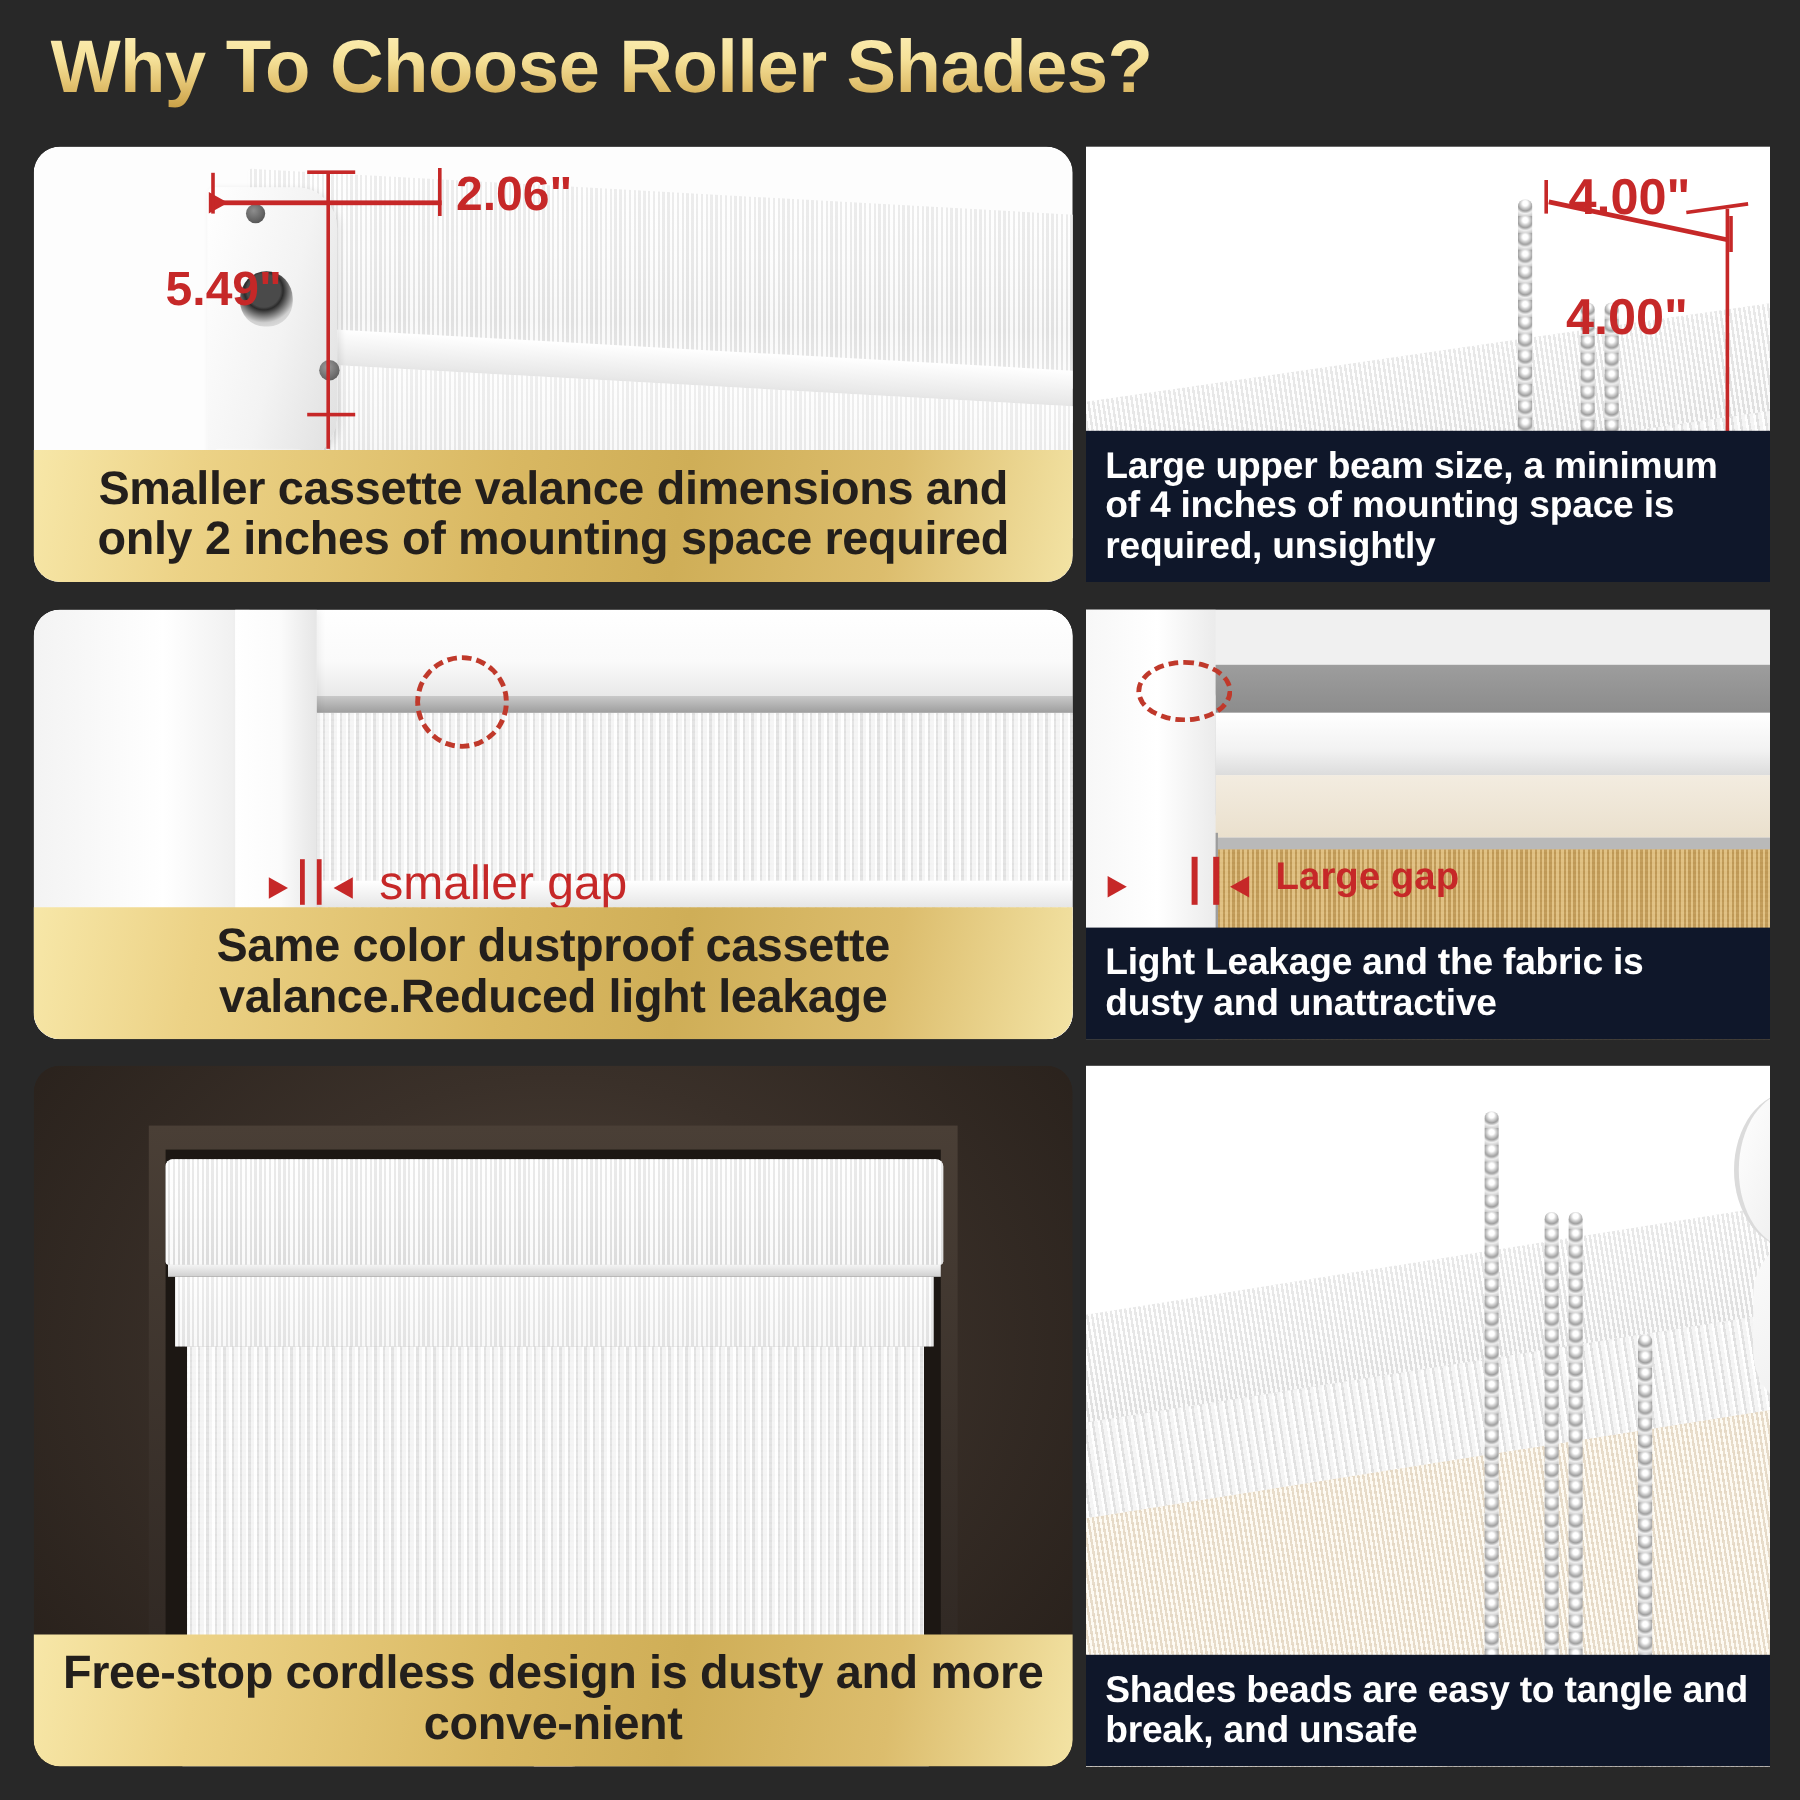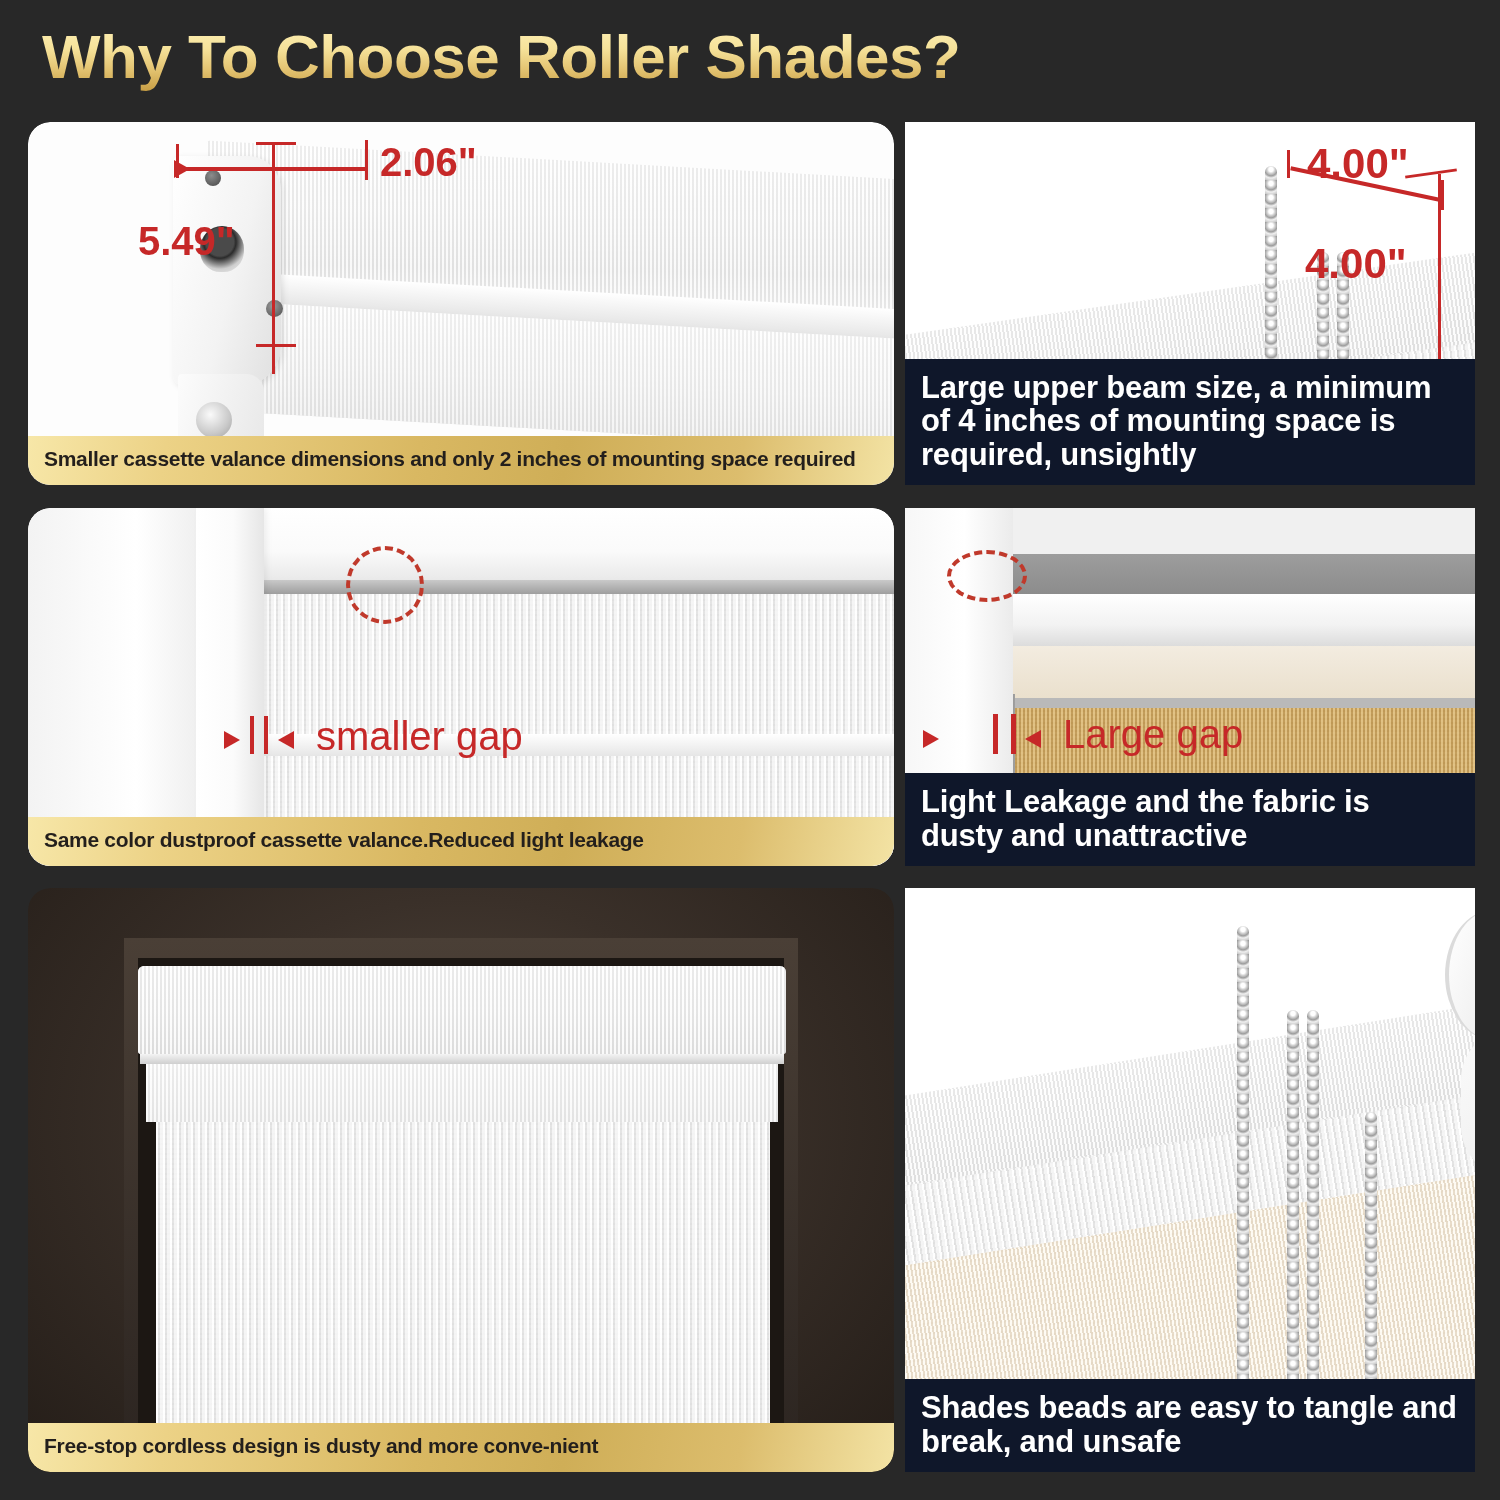--- a/index.html
+++ b/index.html
@@ -44,22 +44,23 @@
     position: absolute; left: 0; right: 0; bottom: 0;
     padding: 12px 16px 14px 16px;
     font-weight: 700;
     line-height: 1.08;
   }
   .cap.gold {
     background: linear-gradient(100deg,
         #f7e7a8 0%, #ecd286 16%, #d9b862 45%, #cfae57 62%, #dcbd6d 82%, #f3e3a4 100%);
     color: #231f1c;
     border-radius: 0 0 22px 22px;
-    font-size: 21px;
+    font-size: 39px;
     letter-spacing: -0.3px;
+    text-align: center;
   }
   .cap.gray {
     background: #0f172a;
     color: #ffffff;
     font-size: 31px;
     letter-spacing: -0.2px;
   }
 
   
 
@@ -364,21 +365,21 @@
       <div class="gapcol"></div>
       <div class="bracket-sm"></div>
       <div class="wall"></div>
 
       <div class="dash-circle" style="left:42px; top:42px; width:80px; height:52px;"></div>
 
       <div class="arrow-r" style="left:18px; top:222px;"></div>
       <div class="dimline" style="left:88px; top:206px; width:5px; height:40px;"></div>
       <div class="dimline" style="left:106px; top:206px; width:5px; height:40px;"></div>
       <div class="arrow-l" style="left:120px; top:222px;"></div>
-      <div class="dimlbl" style="left:158px; top:204px; font-size:40px; font-weight:400;">Large gap</div>
+      <div class="dimlbl" style="left:158px; top:204px; font-size:32px; font-weight:700;">Large gap</div>
     </div>
     <div class="cap gray">Light Leakage and the fabric is dusty and unattractive</div>
   </div>
 
   <div class="panel good" id="p5" style="left:28px; top:888px; width:866px; height:584px;">
     <div class="photo">
       <div class="bg"></div>
       <div class="recess"></div>
       <div class="innerdark"></div>
       <div class="view">

